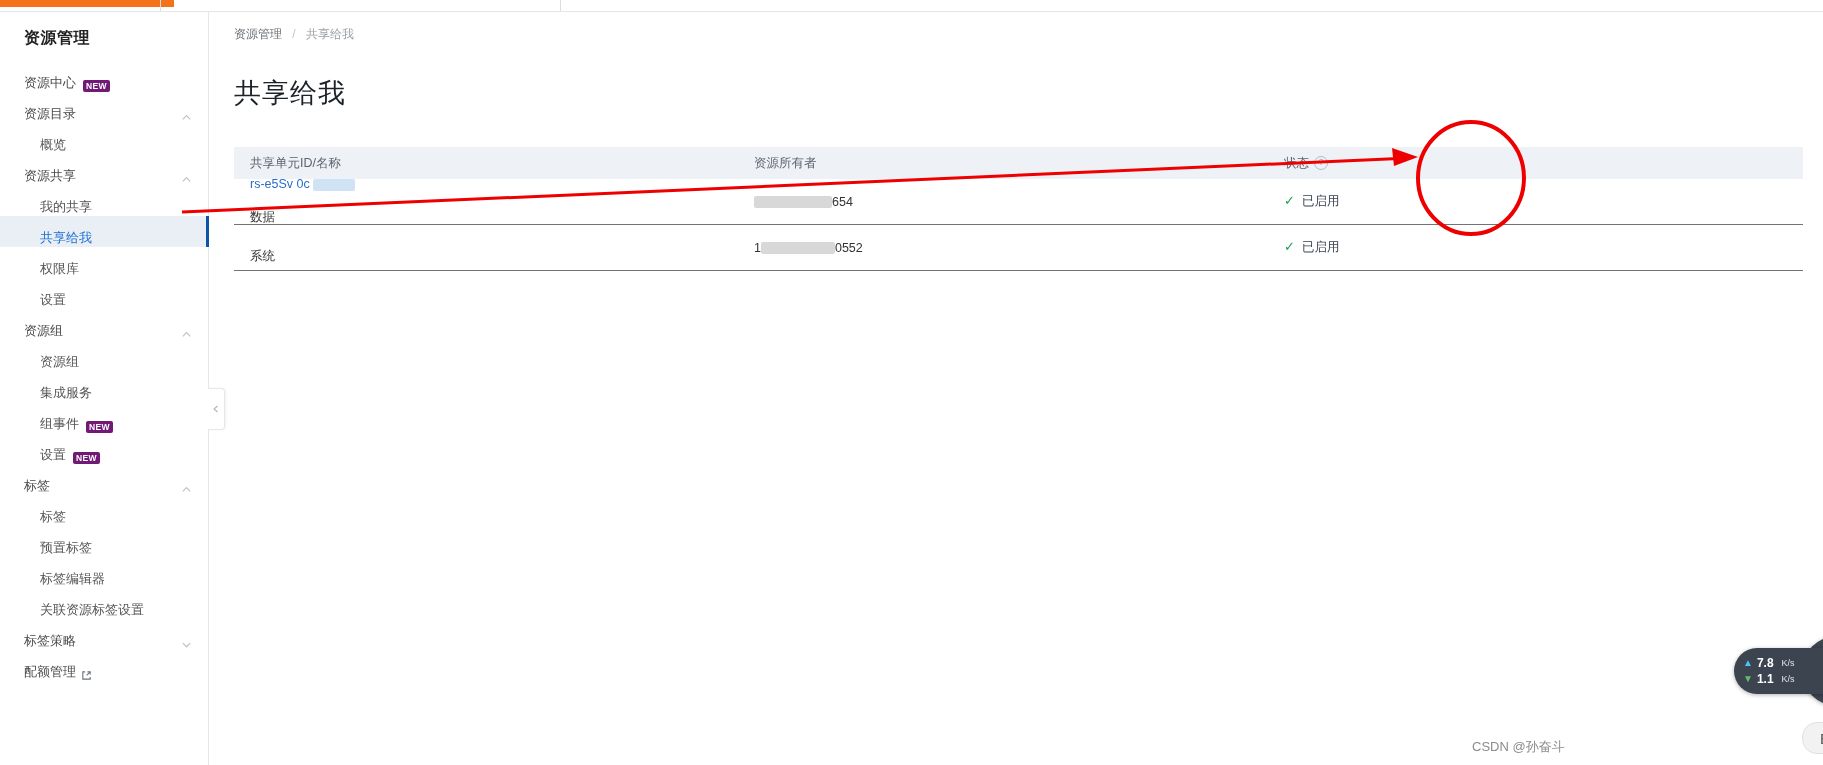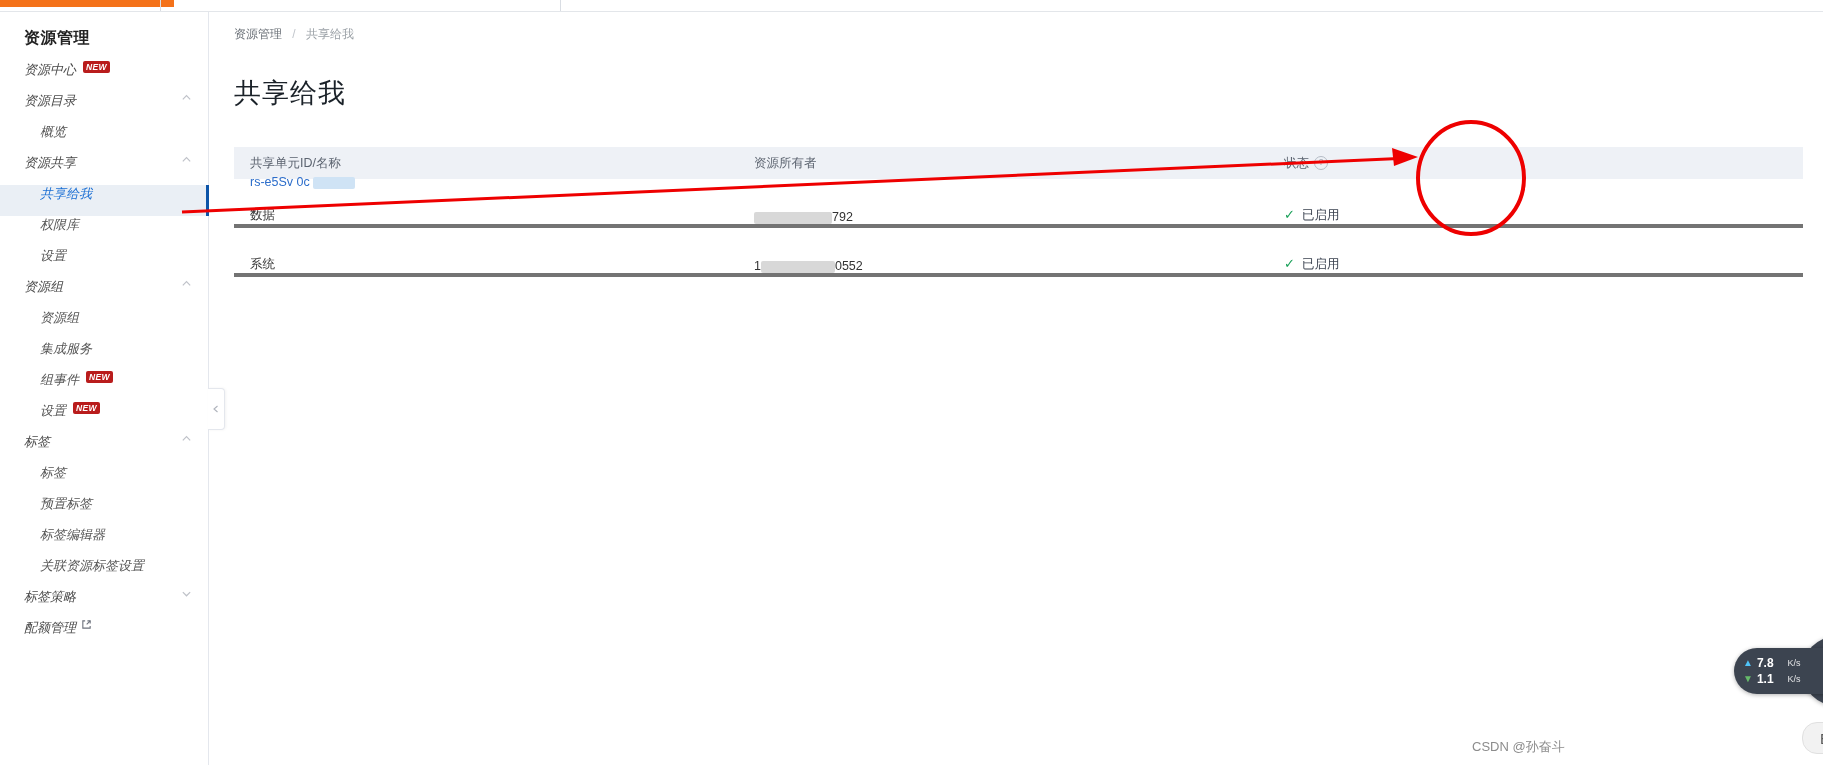--- a/index.html
+++ b/index.html
@@ -23,34 +23,34 @@
   #sidebar{
     position:absolute;left:0;top:12px;width:209px;height:753px;
     background:#ffffff;border-right:1px solid #e4e7ed;
     box-sizing:border-box;
     font-size:13px;
   }
   #sidebar .brand{
     padding:16px 0 12px 24px;font-size:16px;font-weight:bold;color:#222;letter-spacing:.5px;
   }
   .nav-row{
-    display:flex;align-items:flex-start;height:31px;padding:0 16px 0 24px;
-    color:#555;cursor:pointer;white-space:nowrap;position:relative;font-style:italic;
+    display:flex;align-items:flex-end;height:31px;padding:0 16px 0 24px;
+    color:#555;cursor:pointer;white-space:nowrap;position:relative;
   }
   .nav-row.group{color:#4a4a4a;}
   .nav-row.child{padding-left:40px;color:#555;}
   .nav-row .lbl{flex:0 0 auto;}
   .nav-row .spacer{flex:1 1 auto;}
   .nav-row.active{background:#eaeff5;color:#1b6fd4;}
   .nav-row.active .lbl{color:#1b6fd4;}
   .nav-row.active:after{
     content:"";position:absolute;right:-1px;top:0;width:3px;height:31px;background:#0c54a8;
   }
   .badge-new{
-    display:inline-block;margin-left:7px;background:#b91c1c;color:#fff;
+    display:inline-block;margin-left:7px;background:#701a75;color:#fff;
     font-size:8.5px;line-height:11px;padding:1px 3px 0 3px;border-radius:2px;
     font-weight:bold;letter-spacing:.4px;vertical-align:middle;
   }
   .chev{width:11px;height:11px;flex:0 0 auto;opacity:.55;}
   .ext-icon{margin-left:5px;width:11px;height:11px;opacity:.75;}
 
   
   #collapse-handle{
     position:absolute;left:208px;top:388px;width:16px;height:40px;
     background:#fff;border:1px solid #e4e7ed;border-left:none;
@@ -68,21 +68,21 @@
   #breadcrumb .crumb.current{color:#9aa0a6;}
   #page-title{padding:14px 0 18px 24px;font-size:27px;color:#1b2229;font-weight:normal;letter-spacing:1px;}
 
   
   #table-wrap{margin:0 20px 0 24px;}
   .t-head{
     display:flex;align-items:center;height:32px;background:#eef1f6;
     font-size:12.5px;color:#5c6470;
   }
   .t-row{
-    display:flex;align-items:flex-end;height:45px;border-bottom:4px solid #737373;
+    display:flex;align-items:center;height:45px;border-bottom:1px solid #737373;
     font-size:12.5px;
   }
   .c-id{width:520px;padding-left:16px;box-sizing:border-box;}
   .c-owner{width:530px;box-sizing:border-box;}
   .c-status{width:360px;box-sizing:border-box;}
   .link{color:#2d6ecb;cursor:pointer;}
   .sub{color:#333;font-size:12.5px;margin-top:18px;}
   .cell-stack{display:flex;flex-direction:column;justify-content:center;}
   .redact{
     display:inline-block;background:#d8d8d8;border-radius:2px;vertical-align:middle;height:12px;
@@ -103,21 +103,21 @@
     position:absolute;left:1734px;top:648px;height:46px;width:118px;
     background:#3c4450;border-radius:23px;color:#fff;
     display:flex;flex-direction:column;justify-content:center;padding-left:9px;
     box-sizing:border-box;font-size:11px;z-index:30;
     box-shadow:0 1px 4px rgba(0,0,0,.3);
   }
   #net-widget .nrow{display:flex;align-items:center;line-height:16px;white-space:nowrap;}
   #net-widget .arrow-up{color:#4fc3f7;margin-right:4px;font-size:10px;}
   #net-widget .arrow-dn{color:#66bb6a;margin-right:4px;font-size:10px;}
   #net-widget .val{font-weight:bold;font-size:12px;}
-  #net-widget .unit{font-size:9px;opacity:.85;margin-left:14px;}
+  #net-widget .unit{font-size:9px;opacity:.85;margin-left:8px;}
   #net-gauge{
     position:absolute;left:1802px;top:636px;width:70px;height:70px;border-radius:50%;
     background:#3c4450;z-index:29;display:flex;align-items:center;justify-content:center;
     color:#fff;font-size:26px;box-shadow:0 1px 4px rgba(0,0,0,.3);
   }
   #net-gauge .gnum{margin-left:-4px;}
 
   
   #watermark{
     position:absolute;left:1472px;top:738px;font-size:13px;color:#8c8c8c;z-index:25;white-space:nowrap;
@@ -156,20 +156,24 @@
       <div class="nav-row child">
         <span class="lbl">概览</span>
         <span class="spacer"></span>
       </div>
       <div class="nav-row group">
         <span class="lbl">资源共享</span>
         <span class="spacer"></span>
         <svg class="chev" viewBox="0 0 12 12">
           <path d="M2 8 L6 4 L10 8" fill="none" stroke="#8a909c" stroke-width="1.3"></path>
         </svg>
+      </div>
+      <div class="nav-row child">
+        <span class="lbl">我的共享</span>
+        <span class="spacer"></span>
       </div>
       <div class="nav-row child active">
         <span class="lbl">共享给我</span>
         <span class="spacer"></span>
       </div>
       <div class="nav-row child">
         <span class="lbl">权限库</span>
         <span class="spacer"></span>
       </div>
       <div class="nav-row child">
@@ -269,21 +273,21 @@
     </div>
 
     <div class="t-row">
       <div class="c-id cell-stack">
         <div>
           <span class="link">rs-e5Sv 0c</span><span class="redact light" style="width:42px;margin-left:3px;"></span>
         </div>
         <div class="sub">数据</div>
       </div>
       <div class="c-owner">
-        <span class="redact" style="width:78px;"></span><span>792</span>
+        <span class="redact" style="width:78px;"></span><span>654</span>
       </div>
       <div class="c-status">
         <span class="chk">✓</span><span class="status-txt">已启用</span>
       </div>
     </div>
 
     <div class="t-row">
       <div class="c-id cell-stack">
         <div class="sub">系统</div>
       </div>

